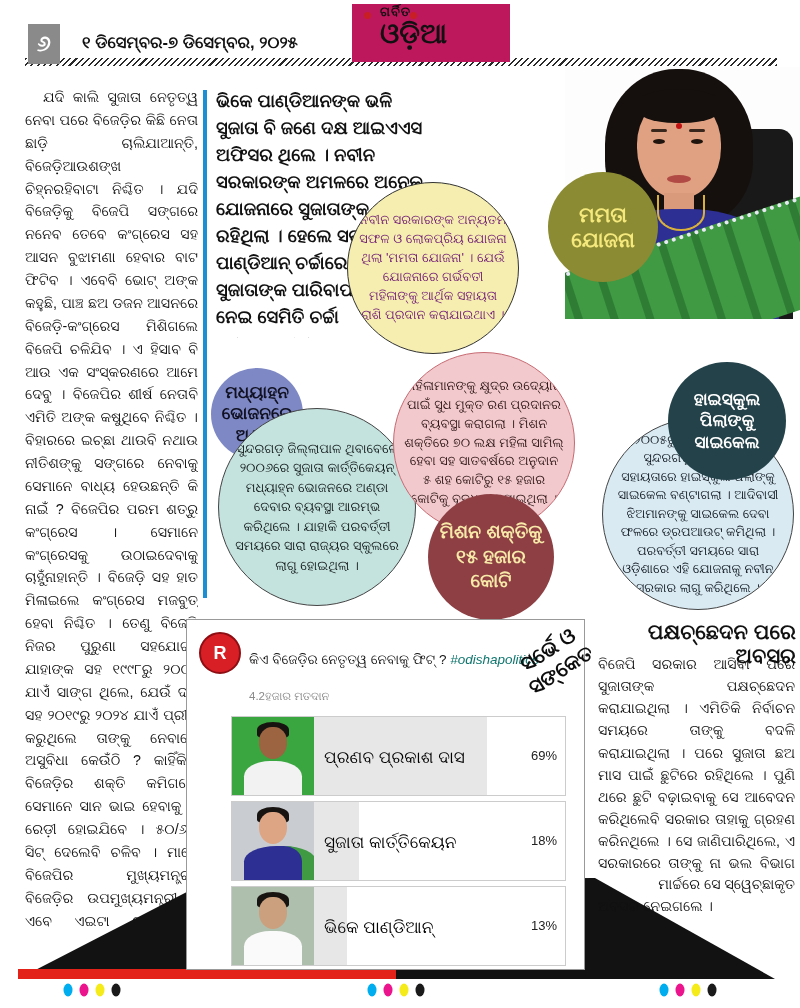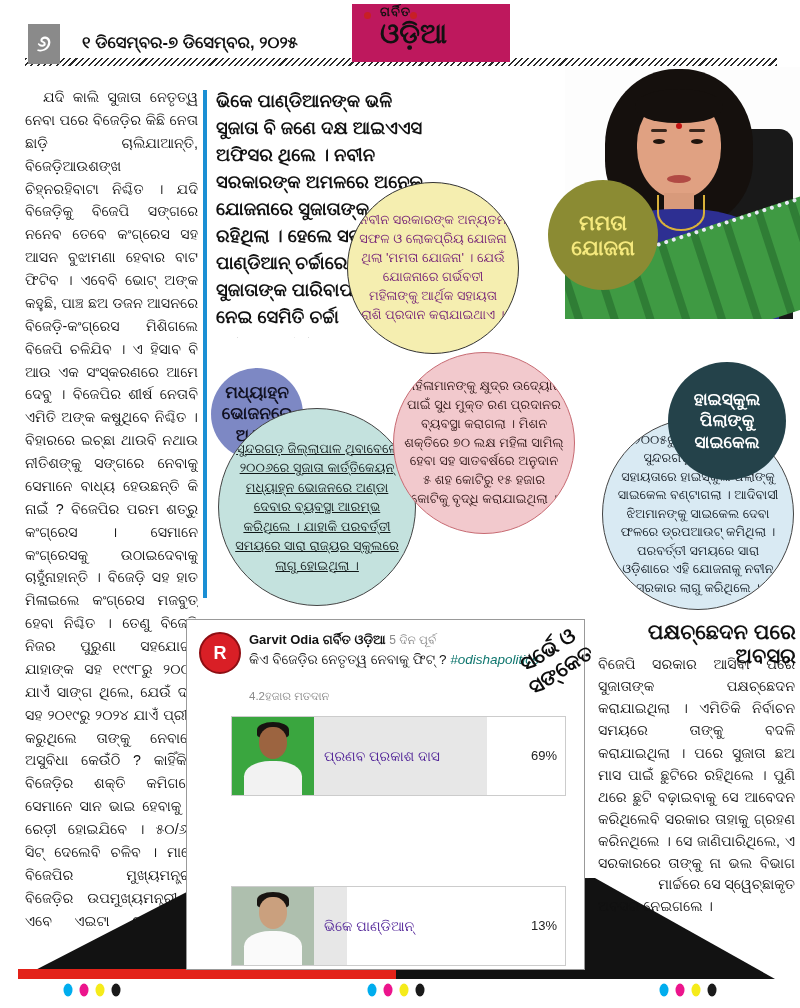--- a/index.html
+++ b/index.html
@@ -38,49 +38,49 @@
   #portrait .saree{position:absolute;left:-20px;top:168px;width:290px;height:104px;transform:rotate(-18deg);
      background:repeating-linear-gradient(90deg,#3f9a43 0 26px,#2f7d35 26px 34px);border-top:4px dotted #e8e8f5;}
   
   #banner{left:512px;top:296px;width:288px;height:50px;background:#e32219;z-index:5;
     display:flex;align-items:center;justify-content:center;color:#fff;font-size:34px;font-weight:bold;}
   
   .bubble{position:absolute;border-radius:50%;display:flex;align-items:center;justify-content:center;
     text-align:center;overflow:hidden;z-index:4;}
   #bubble-mamata-text{left:347px;top:182px;width:172px;height:172px;background:#f5eeb0;border:1px solid #333;
     font-size:13px;line-height:1.45;padding:10px;box-sizing:border-box;color:#701a75;}
-  #bubble-mamata-label{left:548px;top:180px;width:110px;height:110px;background:#8b8b33;
+  #bubble-mamata-label{left:548px;top:172px;width:110px;height:110px;background:#8b8b33;
     color:#f5e97d;font-size:21px;font-weight:bold;line-height:1.2;padding:8px;box-sizing:border-box;}
   #bubble-mission-text{left:393px;top:352px;width:182px;height:182px;background:#f2c9cd;border:1px solid #c76a72;
     font-size:13px;line-height:1.45;padding:10px;box-sizing:border-box;color:#2a1212;}
   #bubble-mission-label{left:428px;top:494px;width:126px;height:126px;background:#8d3f44;
     color:#f7e9a8;font-size:19px;font-weight:bold;line-height:1.3;padding:8px;box-sizing:border-box;}
   #bubble-midday-label{left:211px;top:368px;width:92px;height:92px;background:#7d88c4;
     color:#101020;font-size:17px;font-weight:bold;line-height:1.25;padding:6px;box-sizing:border-box;}
   #bubble-midday-text{left:218px;top:408px;width:198px;height:198px;background:#c4e2de;border:1px solid #444;
-    font-size:13px;line-height:1.5;padding:14px;box-sizing:border-box;color:#101818;text-decoration:underline;}
+    font-size:13px;line-height:1.5;padding:14px;box-sizing:border-box;color:#101818;}
   #bubble-cycle-label{left:668px;top:362px;width:118px;height:118px;background:#24424a;
     color:#fff;font-size:17px;font-weight:bold;line-height:1.25;padding:8px;box-sizing:border-box;z-index:5;}
   #bubble-cycle-text{left:602px;top:418px;width:192px;height:192px;background:#d9eaf3;border:1px solid #444;
     font-size:12.8px;line-height:1.45;padding:12px;box-sizing:border-box;color:#101820;}
   
   #tweet-card{left:186px;top:619px;width:399px;height:351px;background:#fff;border:1.5px solid #999;
     z-index:10;box-sizing:border-box;padding:10px 12px;}
   #tweet-avatar{position:absolute;left:12px;top:12px;width:38px;height:38px;border-radius:50%;background:#d91f26;
     display:flex;align-items:center;justify-content:center;color:#fff;font-weight:bold;font-size:18px;border:2px solid #8e0e13;}
   #tweet-head{position:absolute;left:62px;top:12px;width:320px;font-size:13px;}
   #tweet-head .name{font-weight:bold;}
   #tweet-head .time{color:#8a8a8a;font-size:12px;}
   #tweet-text{position:absolute;left:62px;top:31px;width:300px;font-size:13.5px;line-height:1.35;}
   #tweet-text .tag{color:#0f766e;font-style:italic;}
   #tweet-votes{position:absolute;left:62px;top:70px;font-size:11.5px;color:#8a8a8a;}
   .poll-row{position:absolute;left:44px;width:335px;height:80px;background:#fff;border:1px solid #ccc;box-sizing:border-box;}
   .poll-photo{position:absolute;left:0;top:0;width:82px;height:78px;overflow:hidden;}
   .poll-bar{position:absolute;left:82px;top:0;height:78px;background:#e7e7e7;}
-  .poll-name{position:absolute;left:92px;top:31px;font-size:14px;color:#4c1d95;z-index:2;}
+  .poll-name{position:absolute;left:92px;top:31px;font-size:17px;color:#000000;z-index:2;}
   .poll-pct{position:absolute;right:8px;top:31px;font-size:13px;color:#222;z-index:2;margin-left:44px;}
   
   .pp-bg{position:absolute;inset:0;}
   .pp-head{position:absolute;left:27px;top:10px;width:28px;height:32px;border-radius:46% 46% 50% 50%;}
   .pp-hairm{position:absolute;left:25px;top:5px;width:32px;height:16px;border-radius:50% 50% 20% 20%;background:#171310;}
   .pp-body{position:absolute;left:12px;top:44px;width:58px;height:34px;border-radius:45% 45% 0 0;}
   
   #stamp{left:498px;top:636px;width:112px;font-size:21px;font-weight:bold;line-height:1.12;text-align:center;
     transform:rotate(-33deg);z-index:12;color:#0d0d0d;}
   
@@ -127,20 +127,21 @@
     <div class="saree"></div>
     <div class="necklace"></div>
   </div>
 
 
   <div class="bubble" id="bubble-mamata-text">ନବୀନ ସରକାରଙ୍କ ଅନ୍ୟତମ ସଫଳ ଓ ଲୋକପ୍ରିୟ ଯୋଜନା ଥିଲା 'ମମତା ଯୋଜନା' । ଯେଉଁ ଯୋଜନାରେ ଗର୍ଭବତୀ ମହିଳାଙ୍କୁ ଆର୍ଥିକ ସହାୟତା ରାଶି ପ୍ରଦାନ କରାଯାଇଥାଏ ।</div>
   <div class="bubble" id="bubble-mamata-label">ମମତା ଯୋଜନା</div>
   <div class="bubble" id="bubble-midday-label">ମଧ୍ୟାହ୍ନ ଭୋଜନରେ ଅଣ୍ଡା</div>
   <div class="bubble" id="bubble-midday-text">ସୁନ୍ଦରଗଡ଼ ଜିଲ୍ଲାପାଳ ଥିବାବେଳେ ୨୦୦୬ରେ ସୁଜାତା କାର୍ତ୍ତିକେୟନ୍ ମଧ୍ୟାହ୍ନ ଭୋଜନରେ ଅଣ୍ଡା ଦେବାର ବ୍ୟବସ୍ଥା ଆରମ୍ଭ କରିଥିଲେ । ଯାହାକି ପରବର୍ତ୍ତୀ ସମୟରେ ସାରା ରାଜ୍ୟର ସ୍କୁଲରେ ଲାଗୁ ହୋଇଥିଲା ।</div>
   <div class="bubble" id="bubble-mission-text">ମହିଳାମାନଙ୍କୁ କ୍ଷୁଦ୍ର ଉଦ୍ୟୋଗ ପାଇଁ ସୁଧ ମୁକ୍ତ ରଣ ପ୍ରଦାନର ବ୍ୟବସ୍ଥା କରାଗଲା । ମିଶନ ଶକ୍ତିରେ ୭୦ ଲକ୍ଷ ମହିଳା ସାମିଲ୍ ହେବା ସହ ସାତବର୍ଷରେ ଅନୁଦାନ ୫ ଶହ କୋଟିରୁ ୧୫ ହଜାର କୋଟିକୁ ବୃଦ୍ଧି କରାଯାଇଥିଲା ।</div>
+  <div class="bubble" id="bubble-mission-label">ମିଶନ ଶକ୍ତିକୁ ୧୫ ହଜାର କୋଟି</div>
   <div class="bubble" id="bubble-cycle-label">ହାଇସ୍କୁଲ ପିଲାଙ୍କୁ ସାଇକେଲ</div>
   <div class="bubble" id="bubble-cycle-text">୨୦୦୫ରୁ ୨୦୦୭ ମଧ୍ୟରେ ସୁନ୍ଦରଗଡ଼ରେ ବ୍ୟାଙ୍କ ସହାୟତାରେ ହାଇସ୍କୁଲ ପିଲାଙ୍କୁ ସାଇକେଲ ବଣ୍ଟାଗଲା । ଆଦିବାସୀ ଝିଅମାନଙ୍କୁ ସାଇକେଲ ଦେବା ଫଳରେ ଡ୍ରପଆଉଟ୍ କମିଥିଲା । ପରବର୍ତ୍ତୀ ସମୟରେ ସାରା ଓଡ଼ିଶାରେ ଏହି ଯୋଜନାକୁ ନବୀନ ସରକାର ଲାଗୁ କରିଥିଲେ ।</div>
 
   <svg class="abs" id="footer-svg" width="800" height="1008">
     <polygon points="18,979 210,880 595,878 775,979" fill="#121212"></polygon>
     <rect x="18" y="969" width="378" height="10" fill="#e32219"></rect>
     <g>
       <ellipse cx="68" cy="990" rx="4.5" ry="6.5" fill="#00adee"></ellipse>
       <ellipse cx="84" cy="990" rx="4.5" ry="6.5" fill="#ec148c"></ellipse>
       <ellipse cx="100" cy="990" rx="4.5" ry="6.5" fill="#f5eb1a"></ellipse>
@@ -151,42 +152,49 @@
       <ellipse cx="420" cy="990" rx="4.5" ry="6.5" fill="#1a1a1a"></ellipse>
       <ellipse cx="664" cy="990" rx="4.5" ry="6.5" fill="#00adee"></ellipse>
       <ellipse cx="680" cy="990" rx="4.5" ry="6.5" fill="#ec148c"></ellipse>
       <ellipse cx="696" cy="990" rx="4.5" ry="6.5" fill="#f5eb1a"></ellipse>
       <ellipse cx="712" cy="990" rx="4.5" ry="6.5" fill="#1a1a1a"></ellipse>
     </g>
   </svg>
 
   <div class="abs" id="tweet-card">
     <div id="tweet-avatar">R</div>
-    <div id="tweet-head">
-      <span class="name">Garvit Odia ଗର୍ବିତ ଓଡ଼ିଆ</span>
-      <span class="time">5 ଦିନ ପୂର୍ବ</span>
-    </div>
     <div id="tweet-text">
       <span>କିଏ ବିଜେଡ଼ିର ନେତୃତ୍ୱ ନେବାକୁ ଫିଟ୍ ?</span>
       <span class="tag">#odishapolitics</span>
     </div>
     <div id="tweet-votes">4.2ହଜାର ମତଦାନ</div>
 
     <div class="poll-row" style="top:96px">
       <div class="poll-photo">
         <div class="pp-bg" style="background:#3aa63f"></div>
         <div class="pp-hairm"></div>
         <div class="pp-head" style="background:#9c6440"></div>
         <div class="pp-body" style="background:#f2f2f2"></div>
       </div>
       <div class="poll-bar" style="width: 173.19px;"></div>
       <div class="poll-name">ପ୍ରଣବ ପ୍ରକାଶ ଦାସ</div>
       <div class="poll-pct">69%</div>
     </div>
 
+    <div class="poll-row" style="top:181px">
+      <div class="poll-photo">
+        <div class="pp-bg" style="background:#c9cdd2"></div>
+        <div class="pp-hairm"></div>
+        <div class="pp-head" style="background:#dda583"></div>
+        <div class="pp-body" style="background:#2d2f92;border-right:14px solid #3f9a43"></div>
+      </div>
+      <div class="poll-bar" style="width: 45.18px;"></div>
+      <div class="poll-name">ସୁଜାତା କାର୍ତ୍ତିକେୟନ</div>
+      <div class="poll-pct">18%</div>
+    </div>
 
     <div class="poll-row" style="top:266px">
       <div class="poll-photo">
         <div class="pp-bg" style="background:#aebfae"></div>
         <div class="pp-hairm"></div>
         <div class="pp-head" style="background:#caa07e"></div>
         <div class="pp-body" style="background:#fafafa"></div>
       </div>
       <div class="poll-bar" style="width: 32.63px;"></div>
       <div class="poll-name">ଭିକେ ପାଣ୍ଡିଆନ୍</div>

